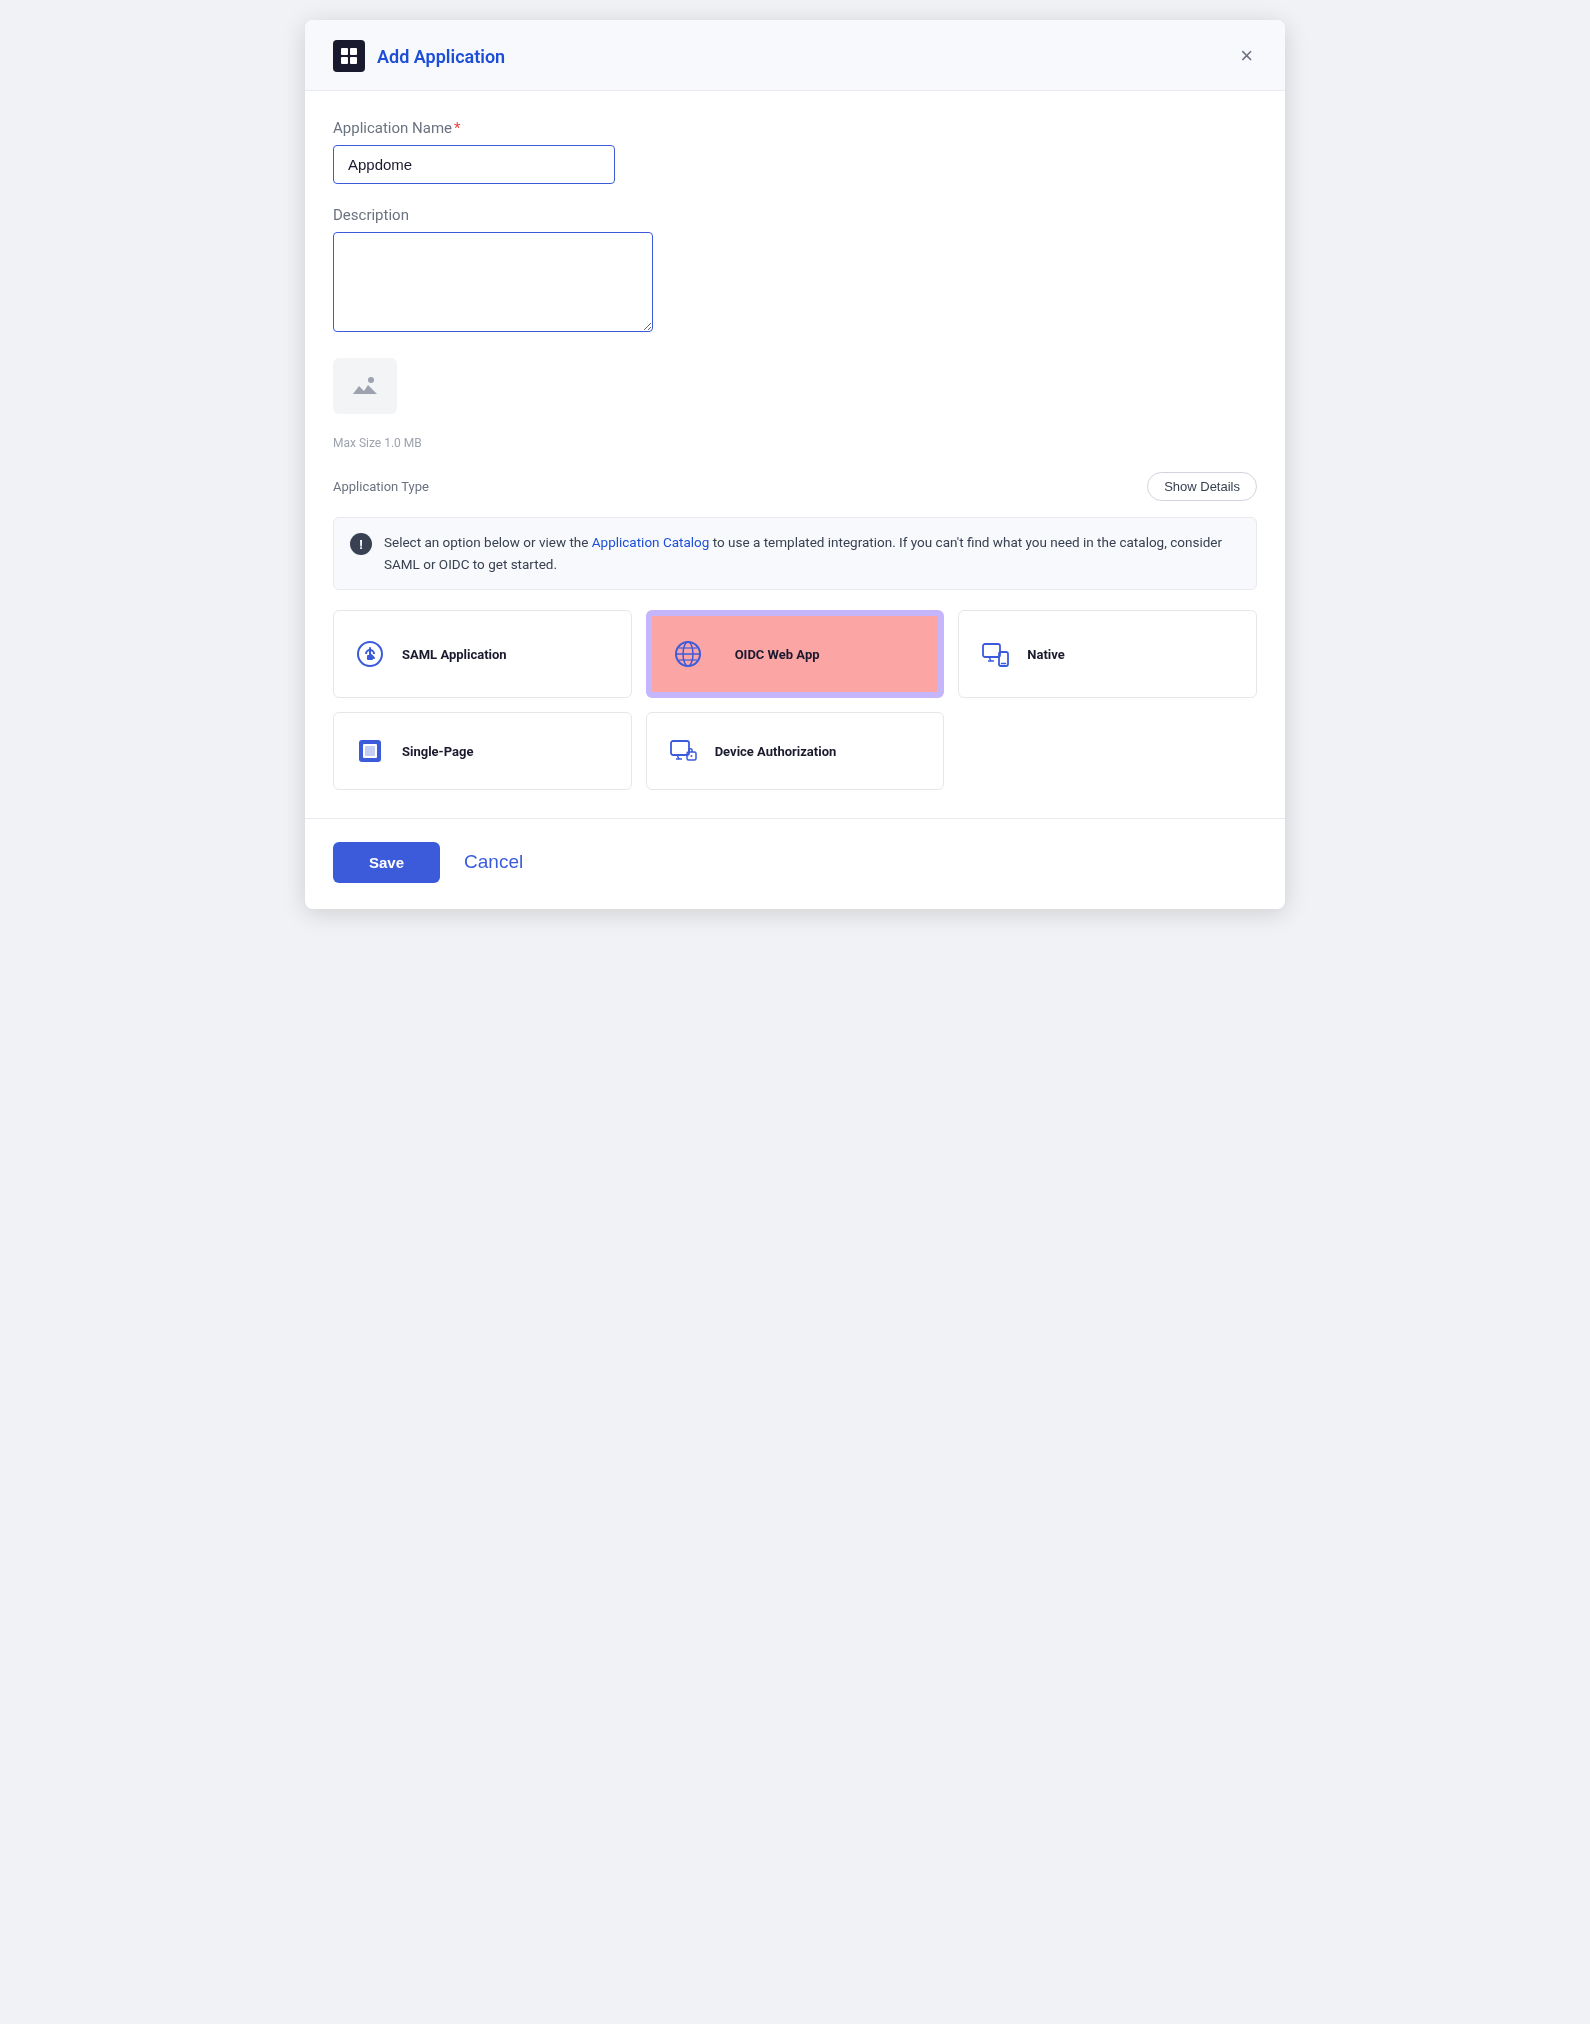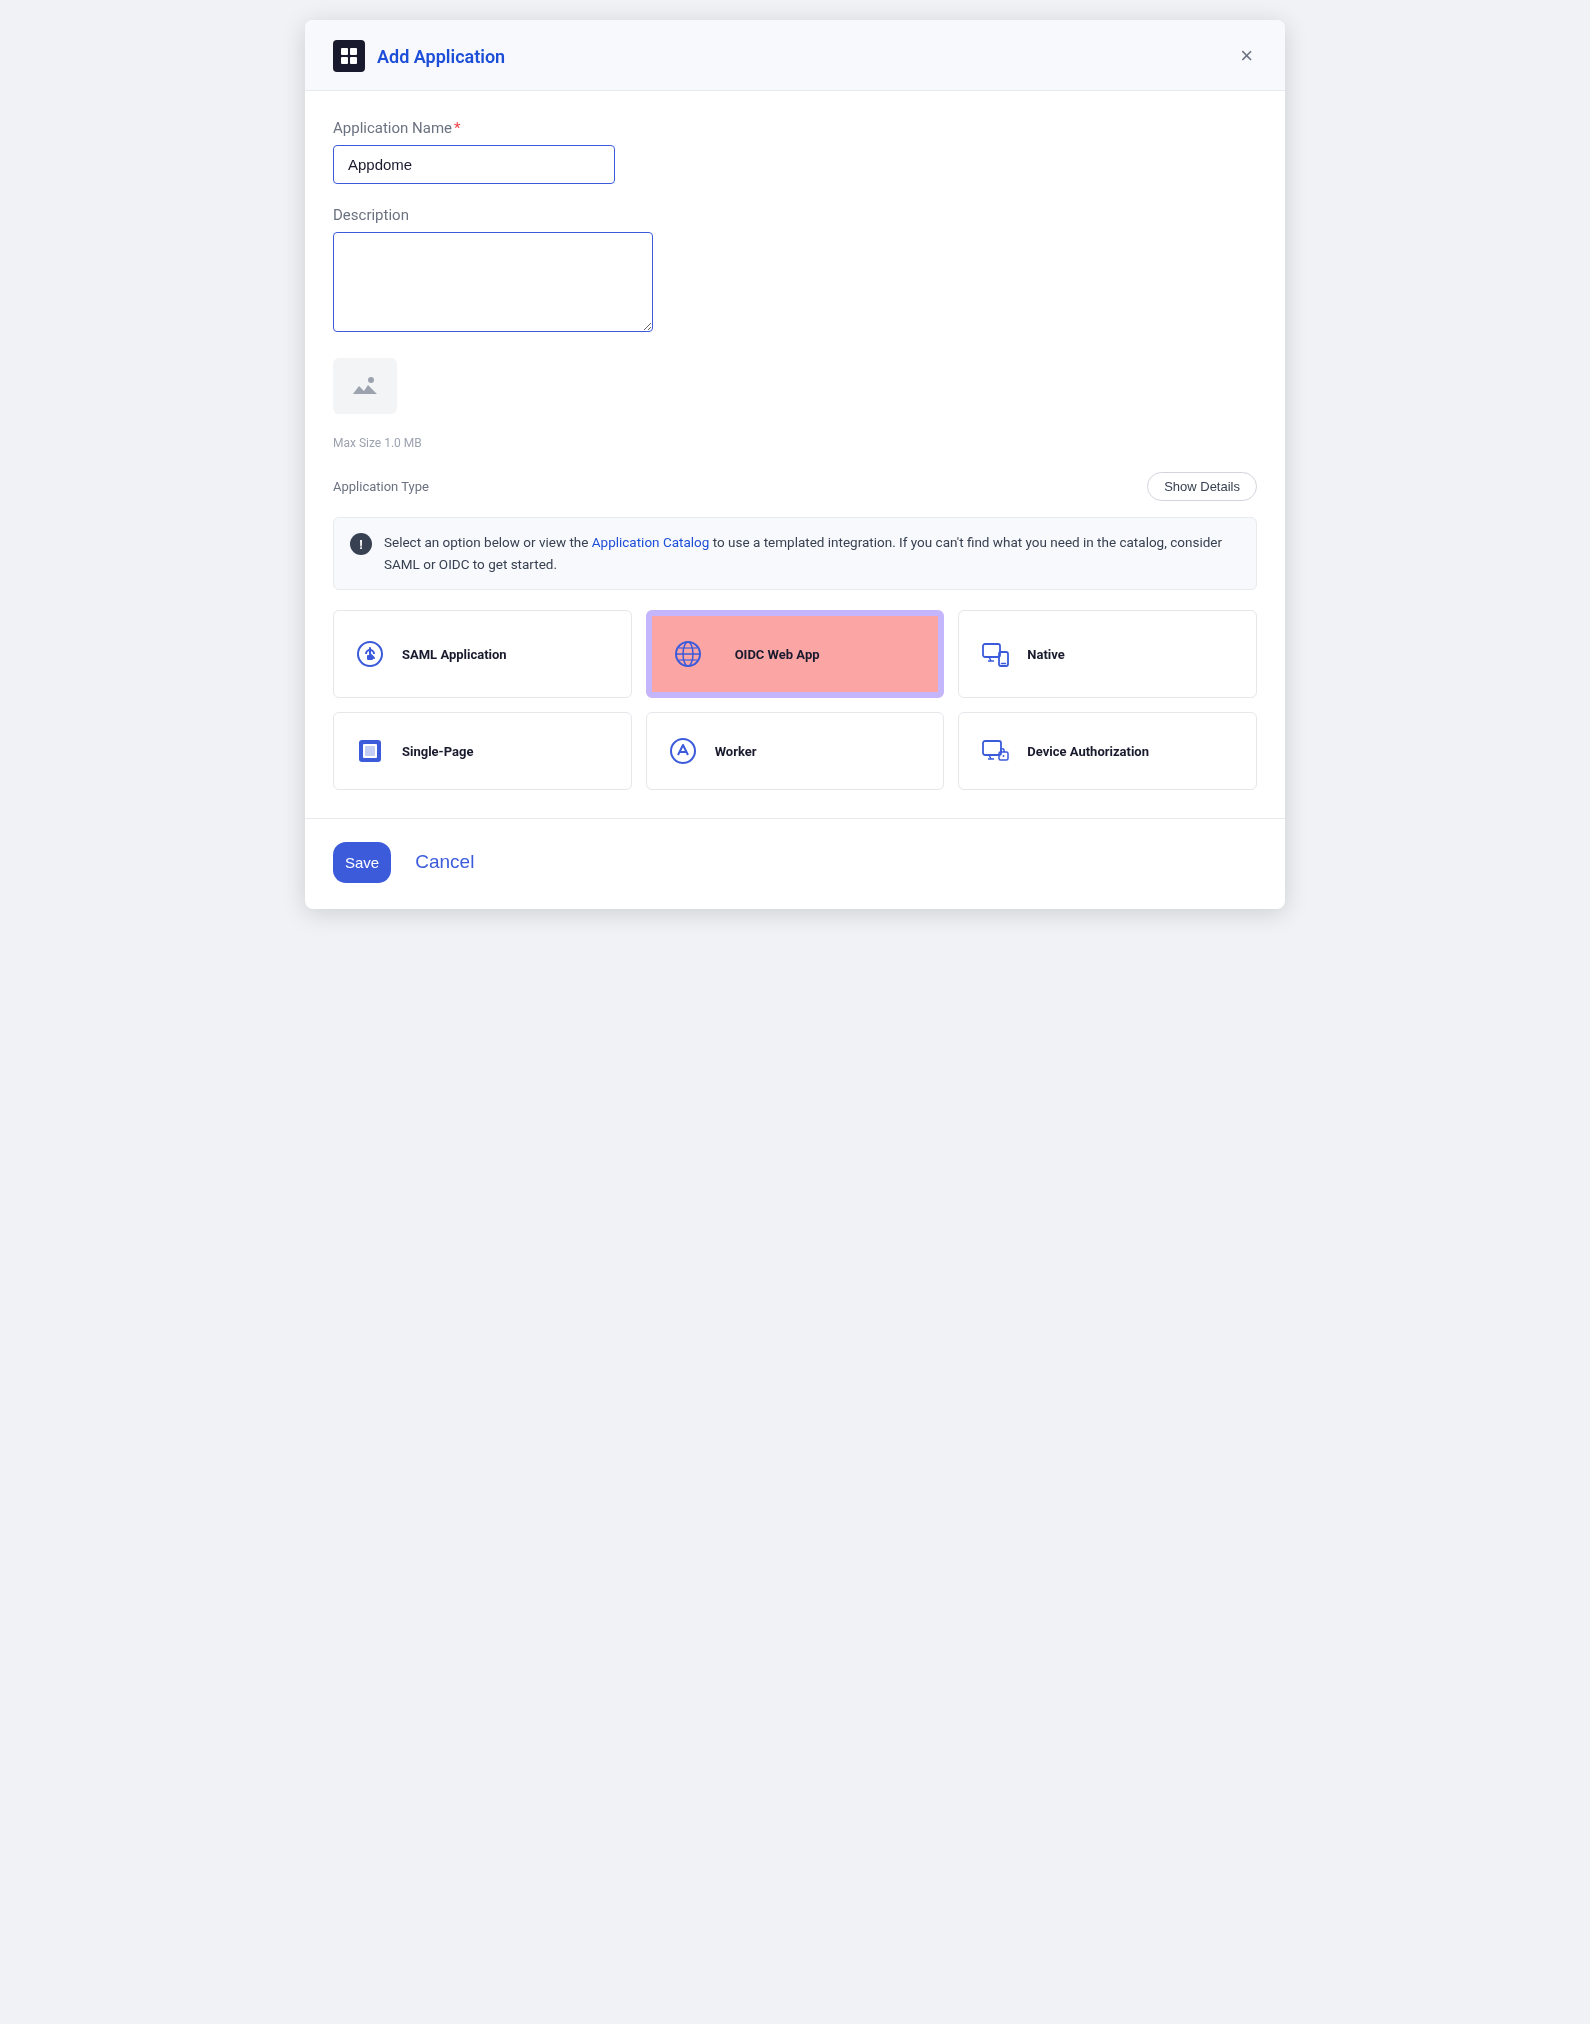--- a/index.html
+++ b/index.html
@@ -260,24 +260,24 @@
       gap: 16px;
       padding: 20px 28px 24px 28px;
       border-top: 1px solid #e8eaed;
       margin-top: 8px;
     }
 
     .save-btn {
       background: #3b5bdb;
       color: white;
       border: none;
-      border-radius: 13px;
-      padding: 12px 12px;
+      border-radius: 6px;
+      padding: 12px 36px;
       font-size: 15px;
-      font-weight: 400;
+      font-weight: 700;
       cursor: pointer;
     }
 
     .cancel-btn {
       background: none;
       border: none;
       color: #3b5bdb;
       font-size: 19px;
       font-weight: 400;
       cursor: pointer;
@@ -388,30 +388,20 @@
         <div class="app-type-card-icon">
           <svg viewBox="0 0 28 28" fill="none" xmlns="http://www.w3.org/2000/svg">
             <rect x="3" y="3" width="22" height="22" rx="3" fill="#3b5bdb"></rect>
             <rect x="7" y="7" width="14" height="14" rx="1" fill="white"></rect>
             <rect x="9" y="9" width="10" height="10" rx="1" fill="#3b5bdb" opacity="0.3"></rect>
           </svg>
         </div>
         <span class="app-type-card-label">Single-Page</span>
       </div>
 
-      <div class="app-type-card">
-        <div class="app-type-card-icon">
-          <svg viewBox="0 0 28 28" fill="none" xmlns="http://www.w3.org/2000/svg">
-            <circle cx="14" cy="14" r="12" stroke="#3b5bdb" stroke-width="2" fill="none"></circle>
-            <polyline points="9,18 14,8 19,18" stroke="#3b5bdb" stroke-width="2" fill="none" stroke-linejoin="round"></polyline>
-            <line x1="11" y1="15" x2="17" y2="15" stroke="#3b5bdb" stroke-width="2"></line>
-          </svg>
-        </div>
-        <span class="app-type-card-label">Worker</span>
-      </div>
 
       <div class="app-type-card">
         <div class="app-type-card-icon">
           <svg viewBox="0 0 28 28" fill="none" xmlns="http://www.w3.org/2000/svg">
 
             <rect x="2" y="4" width="18" height="14" rx="2" stroke="#3b5bdb" stroke-width="1.8" fill="none"></rect>
             <line x1="8" y1="18" x2="10" y2="22" stroke="#3b5bdb" stroke-width="1.5"></line>
             <line x1="7" y1="22" x2="13" y2="22" stroke="#3b5bdb" stroke-width="1.5"></line>
 
             <rect x="18" y="15" width="9" height="8" rx="1.5" stroke="#3b5bdb" stroke-width="1.5" fill="none"></rect>

